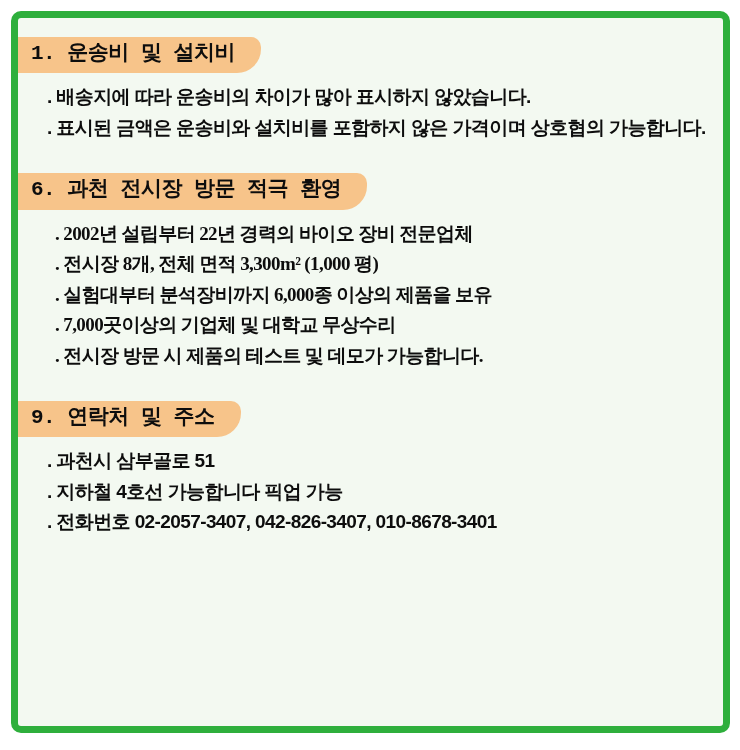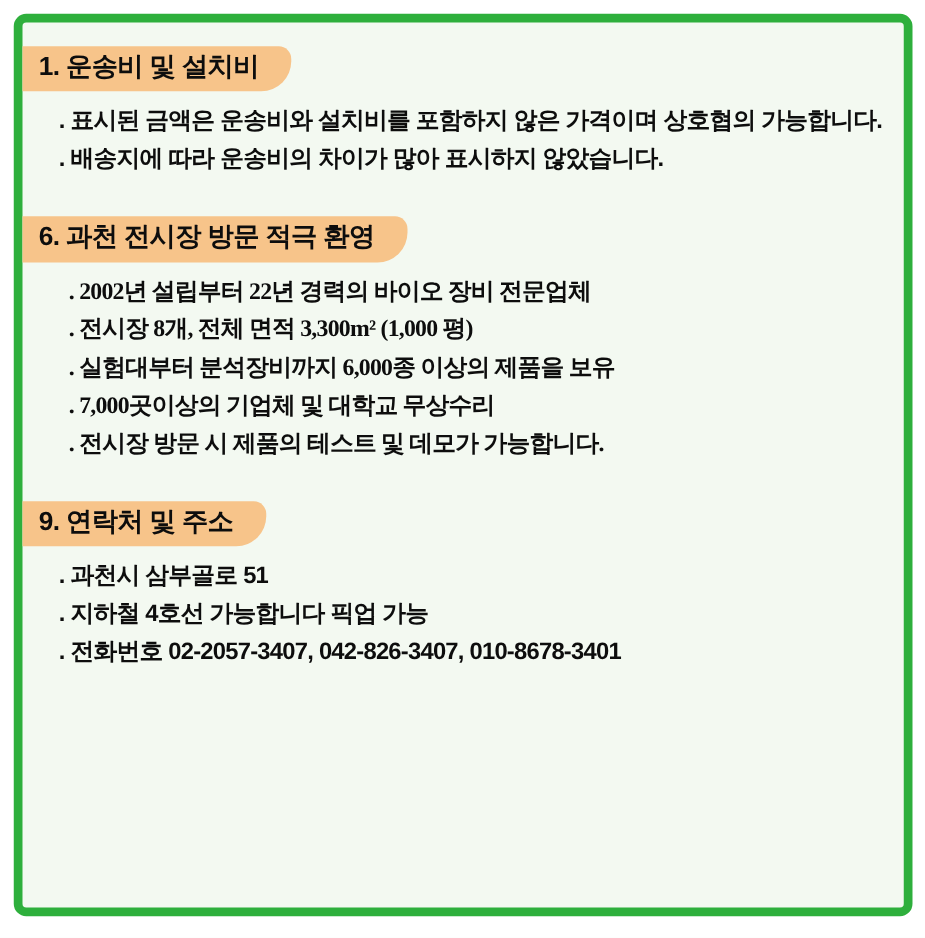--- a/index.html
+++ b/index.html
@@ -32,20 +32,21 @@
     display: inline-block;
     background: #f7c48a;
     color: #0d0d0d;
     font-size: 21px;
     font-weight: 700;
     letter-spacing: -0.5px;
     line-height: 1.25;
     padding: 4px 26px 6px 13px;
     border-radius: 0 10px 24px 0;
     margin: 0;
+    font-family: Liberation Mono, monospace;
   }
   ul.bullets {
     list-style: none;
     margin: 9px 0 0 0;
     padding: 0 0 0 29px;
   }
   .section-showroom ul.bullets { padding-left: 37px; font-family: Liberation Serif, serif; }
   ul.bullets li {
     font-size: 19px;
     font-weight: 700;
@@ -57,22 +58,22 @@
 </style>
 </head>
 <body>
 
 <div class="page">
   <div class="card">
 
     <div class="section first section-shipping">
       <div class="badge">1. 운송비 및 설치비</div>
       <ul class="bullets">
+        <li>. 배송지에 따라 운송비의 차이가 많아 표시하지 않았습니다.</li>
         <li>. 표시된 금액은 운송비와 설치비를 포함하지 않은 가격이며 상호협의 가능합니다.</li>
-        <li>. 배송지에 따라 운송비의 차이가 많아 표시하지 않았습니다.</li>
       </ul>
     </div>
 
 
     <div class="section section-showroom">
       <div class="badge">6. 과천 전시장 방문 적극 환영</div>
       <ul class="bullets">
         <li>. 2002년 설립부터 22년 경력의 바이오 장비 전문업체</li>
         <li>. 전시장 8개, 전체 면적 3,300m² (1,000 평)</li>
         <li>. 실험대부터 분석장비까지 6,000종 이상의 제품을 보유</li>

